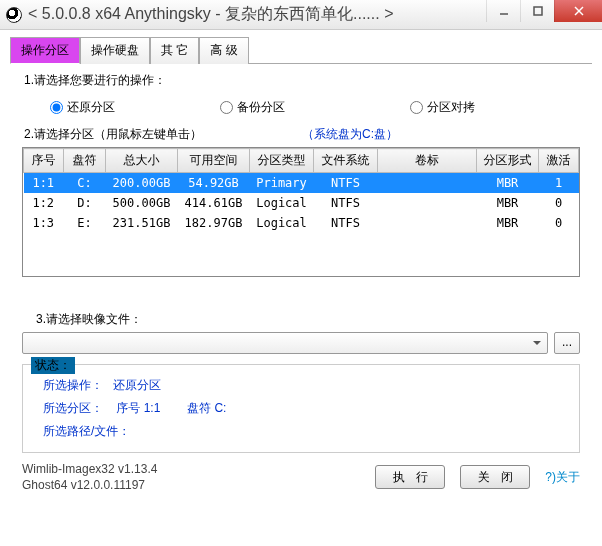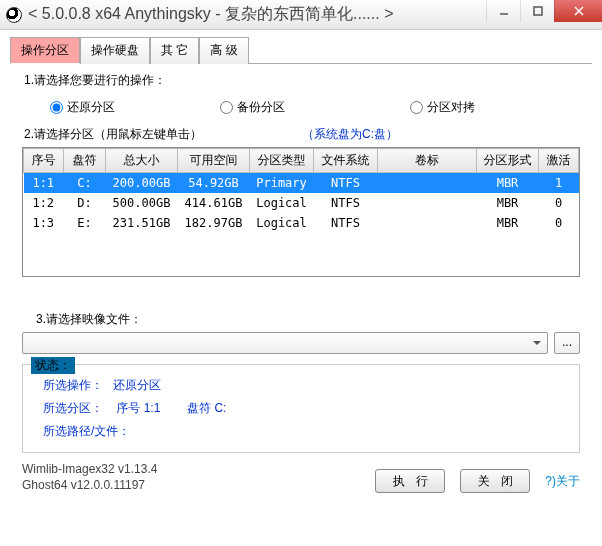--- a/index.html
+++ b/index.html
@@ -7,21 +7,21 @@
 .titlebar{height:30px;background:linear-gradient(#fdfdfd,#e8e8e8);display:flex;align-items:center;border-bottom:1px solid #ccc}
 .titlebar .icon{width:16px;height:16px;margin:0 6px;border-radius:50%;background:radial-gradient(circle at 35% 35%,#fff 0 25%,#000 25% 50%,#fff 50% 75%,#000 75%);border:1px solid #333}
 .titlebar .title{flex:1;color:#444;font-size:16px}
 .winbtns{display:flex;height:100%}
 .winbtn{width:34px;height:22px;display:flex;align-items:center;justify-content:center;border-left:1px solid rgba(0,0,0,.1)}
 .winbtn.close{background:linear-gradient(#e57373,#c93b2e);color:#fff;width:48px}
 .winbtn svg{width:10px;height:10px}
 .content{padding:6px 10px 8px}
 .tabs{display:flex;border-bottom:1px solid #aaa;margin-bottom:8px}
 .tab{padding:4px 10px;border:1px solid #aaa;border-bottom:none;background:linear-gradient(#fff,#eee);margin-right:0;position:relative;top:1px;cursor:pointer}
-.tab.active{background:#fca5a5;border-bottom:1px solid #fff}
+.tab.active{background:#d946ef;border-bottom:1px solid #fff}
 .section-label{margin:6px 0 6px 14px}
 .radios{display:flex;padding:4px 0 10px 40px}
 .radios label{display:flex;align-items:center;gap:4px}
 .radios .sp1{width:170px}
 .radios .sp2{width:190px}
 .step2-row{display:flex;margin:0 0 4px 14px}
 .sysdisk{color:#0033cc;margin-left:100px}
 .table-wrap{border:1px solid #888;margin:0 12px 6px;height:130px;overflow:hidden;background:#fff}
 table{width:100%;border-collapse:collapse;table-layout:fixed}
 th{background:linear-gradient(#f8f8f8,#e4e4e4);border:1px solid #bbb;padding:3px 2px;font-weight:normal;text-align:center;font-size:12px}
@@ -29,21 +29,21 @@
 tr.sel td{background:#1a8cff;color:#fff}
 .step3-row{margin:34px 0 4px 26px}
 .combo-row{display:flex;gap:6px;margin:0 12px 10px}
 .combo{flex:1;height:22px;border:1px solid #999;background:linear-gradient(#fff,#eee);border-radius:2px;position:relative}
 .combo::after{content:"";position:absolute;right:6px;top:8px;border:4px solid transparent;border-top-color:#555}
 .browse{width:26px;height:22px;border:1px solid #999;background:linear-gradient(#fff,#eee);border-radius:2px;text-align:center;line-height:18px;cursor:pointer}
 .status-box{border:1px solid #ccc;margin:0 12px;padding:6px 10px 10px;position:relative}
 .status-title{position:absolute;top:-8px;left:8px;background:#0369a1;padding:0 4px}
 .status-line{color:#0033cc;margin:6px 0 2px 10px}
 .status-line .lbl{display:inline-block;width:70px}
-.footer{display:flex;align-items:flex-end;padding:8px 12px 0}
+.footer{display:flex;align-items:center;padding:8px 12px 0}
 .ver{color:#444;line-height:16px}
 .footer-btns{margin-left:auto;display:flex;gap:15px;align-items:center}
 .btn{min-width:70px;height:24px;border:1px solid #888;background:linear-gradient(#fdfdfd,#e2e2e2);border-radius:3px;cursor:pointer;letter-spacing:4px;text-indent:4px}
 .about{color:#08c;cursor:pointer}
 </style>
 </head>
 <body>
 
 <div class="titlebar">
   <div class="icon"></div>

